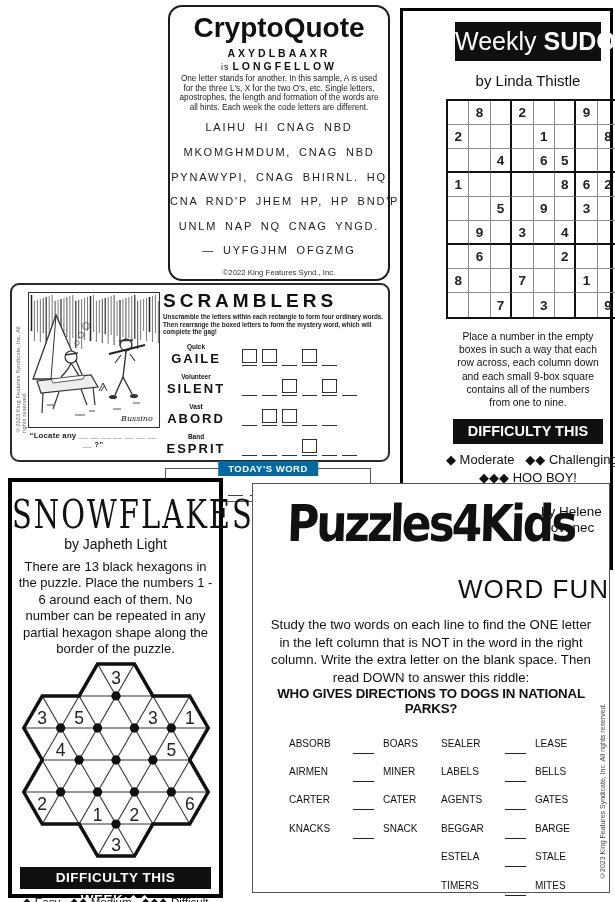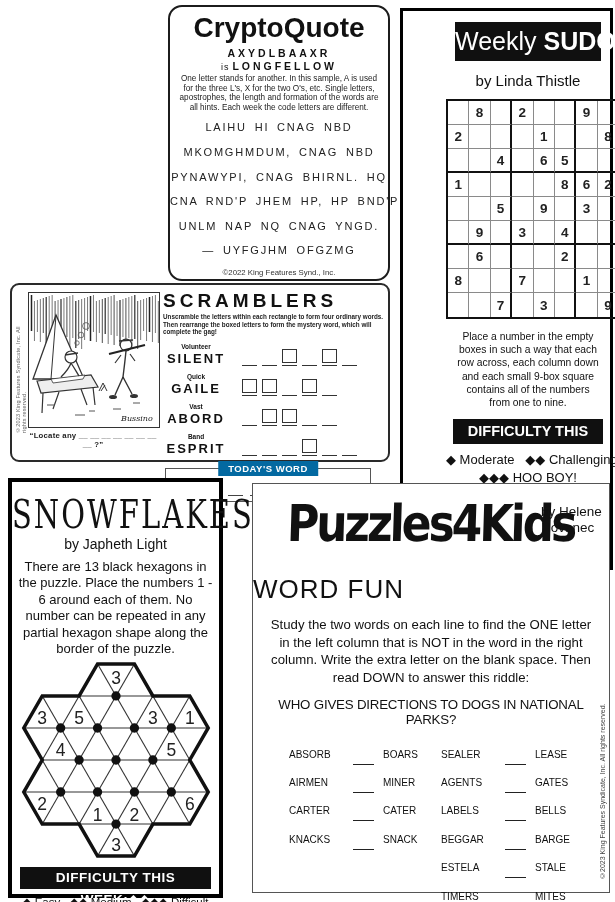--- a/index.html
+++ b/index.html
@@ -77,23 +77,23 @@
   .sn-diffbar{margin:1px 8px 0;background:#101010;color:#fff;font-weight:bold;
               font-size:13.5px;height:22px;line-height:22px;letter-spacing:.5px;}
   .sn-legend{font-size:11.5px;margin-top:6px;white-space:pre;}
 
   
   #p4k{left:252px;top:483px;width:358px;height:410px;border:1px solid #555;}
   .pk-head{position:relative;text-align:center;height:78px;}
   .pk-title{display:inline-block;font-family:"DejaVu Sans",sans-serif;font-size:44px;
             font-weight:bold;letter-spacing:-3px;transform:scaleY(1.15) skewX(-2deg);margin-top:14px;}
   .pk-byline{position:absolute;right:6px;top:20px;width:62px;font-size:13.5px;text-align:left;line-height:16px;}
-  .pk-sub{font-size:26px;text-align:left;margin-top:12px;letter-spacing:1px;}
+  .pk-sub{font-size:26px;text-align:right;margin-top:12px;letter-spacing:1px;}
   .pk-instr{font-size:13.2px;line-height:17.5px;margin:11px 12px 0;text-align:center;}
-  .pk-riddle{font-size:13.3px;font-weight:normal;text-align:center;margin-top:11px;letter-spacing:-.2px;}
+  .pk-riddle{font-size:13.3px;font-weight:bold;text-align:center;letter-spacing:-.2px;}
   .pk-cols{display:flex;margin:13px 0 0 36px;}
   .pk-col{width:152px;}
   .wf-row{display:flex;align-items:center;height:28.4px;font-size:10px;}
   .wf-w1{width:64px;}
   .wf-blank{width:21px;height:12px;border-bottom:1.6px solid #222;margin:8px 9px 0 0;}
   .pk-vert{position:absolute;right:3px;top:125px;height:270px;writing-mode:vertical-rl;
            transform:rotate(180deg);font-size:7px;color:#444;}
 </style>
 </head>
 <body>
@@ -282,45 +282,45 @@
     <path d="M18,112 h8 M46,122 h10 M84,116 h8 M104,110 h7 M60,118 h6" stroke="#555" stroke-width="1"></path>
     <text x="92" y="128" font-size="8" font-style="italic" font-family="DejaVu Serif, serif" fill="#222" id="cartoon-signature">Bussino</text>
   </svg>
   <div class="sc-caption">“Locate any  __ __ __ __ __ __ __ __  ?”</div>
   <div class="sc-right">
     <div class="sc-title">SCRAMBLERS</div>
     <div class="sc-instr">Unscramble the letters within each rectangle to form four ordinary words. Then rearrange the boxed letters to form the mystery word, which will complete the gag!</div>
     <div id="scrambler-word-list">
         <div class="sc-row">
           <div class="sc-left">
+            <div class="sc-clue">Quick</div>
+            <div class="sc-word">GAILE</div>
+          </div>
+          <div class="sc-slots">
+            <span class="sc-slot">
+              <span class="sc-boxrect"></span>
+            </span>
+            <span class="sc-slot">
+              <span class="sc-boxrect"></span>
+            </span>
+            <span class="sc-slot"></span>
+            <span class="sc-slot">
+              <span class="sc-boxrect"></span>
+            </span>
+            <span class="sc-slot"></span>
+          </div>
+        </div>
+        <div class="sc-row">
+          <div class="sc-left">
             <div class="sc-clue">Volunteer</div>
             <div class="sc-word">SILENT</div>
           </div>
           <div class="sc-slots">
             <span class="sc-slot"></span>
             <span class="sc-slot"></span>
-            <span class="sc-slot">
-              <span class="sc-boxrect"></span>
-            </span>
-            <span class="sc-slot"></span>
-            <span class="sc-slot">
-              <span class="sc-boxrect"></span>
-            </span>
-            <span class="sc-slot"></span>
-          </div>
-        </div>
-        <div class="sc-row">
-          <div class="sc-left">
-            <div class="sc-clue">Quick</div>
-            <div class="sc-word">GAILE</div>
-          </div>
-          <div class="sc-slots">
-            <span class="sc-slot">
-              <span class="sc-boxrect"></span>
-            </span>
             <span class="sc-slot">
               <span class="sc-boxrect"></span>
             </span>
             <span class="sc-slot"></span>
             <span class="sc-slot">
               <span class="sc-boxrect"></span>
             </span>
             <span class="sc-slot"></span>
           </div>
         </div>
@@ -474,28 +474,28 @@
           <span class="wf-w2">SNACK</span>
         </div>
       </div>
     <div class="pk-col" id="word-fun-right-column">
         <div class="wf-row">
           <span class="wf-w1">SEALER</span>
           <span class="wf-blank"></span>
           <span class="wf-w2">LEASE</span>
         </div>
         <div class="wf-row">
+          <span class="wf-w1">LABELS</span>
+          <span class="wf-blank"></span>
+          <span class="wf-w2">BELLS</span>
+        </div>
+        <div class="wf-row">
           <span class="wf-w1">AGENTS</span>
           <span class="wf-blank"></span>
           <span class="wf-w2">GATES</span>
-        </div>
-        <div class="wf-row">
-          <span class="wf-w1">LABELS</span>
-          <span class="wf-blank"></span>
-          <span class="wf-w2">BELLS</span>
         </div>
         <div class="wf-row">
           <span class="wf-w1">BEGGAR</span>
           <span class="wf-blank"></span>
           <span class="wf-w2">BARGE</span>
         </div>
         <div class="wf-row">
           <span class="wf-w1">ESTELA</span>
           <span class="wf-blank"></span>
           <span class="wf-w2">STALE</span>

